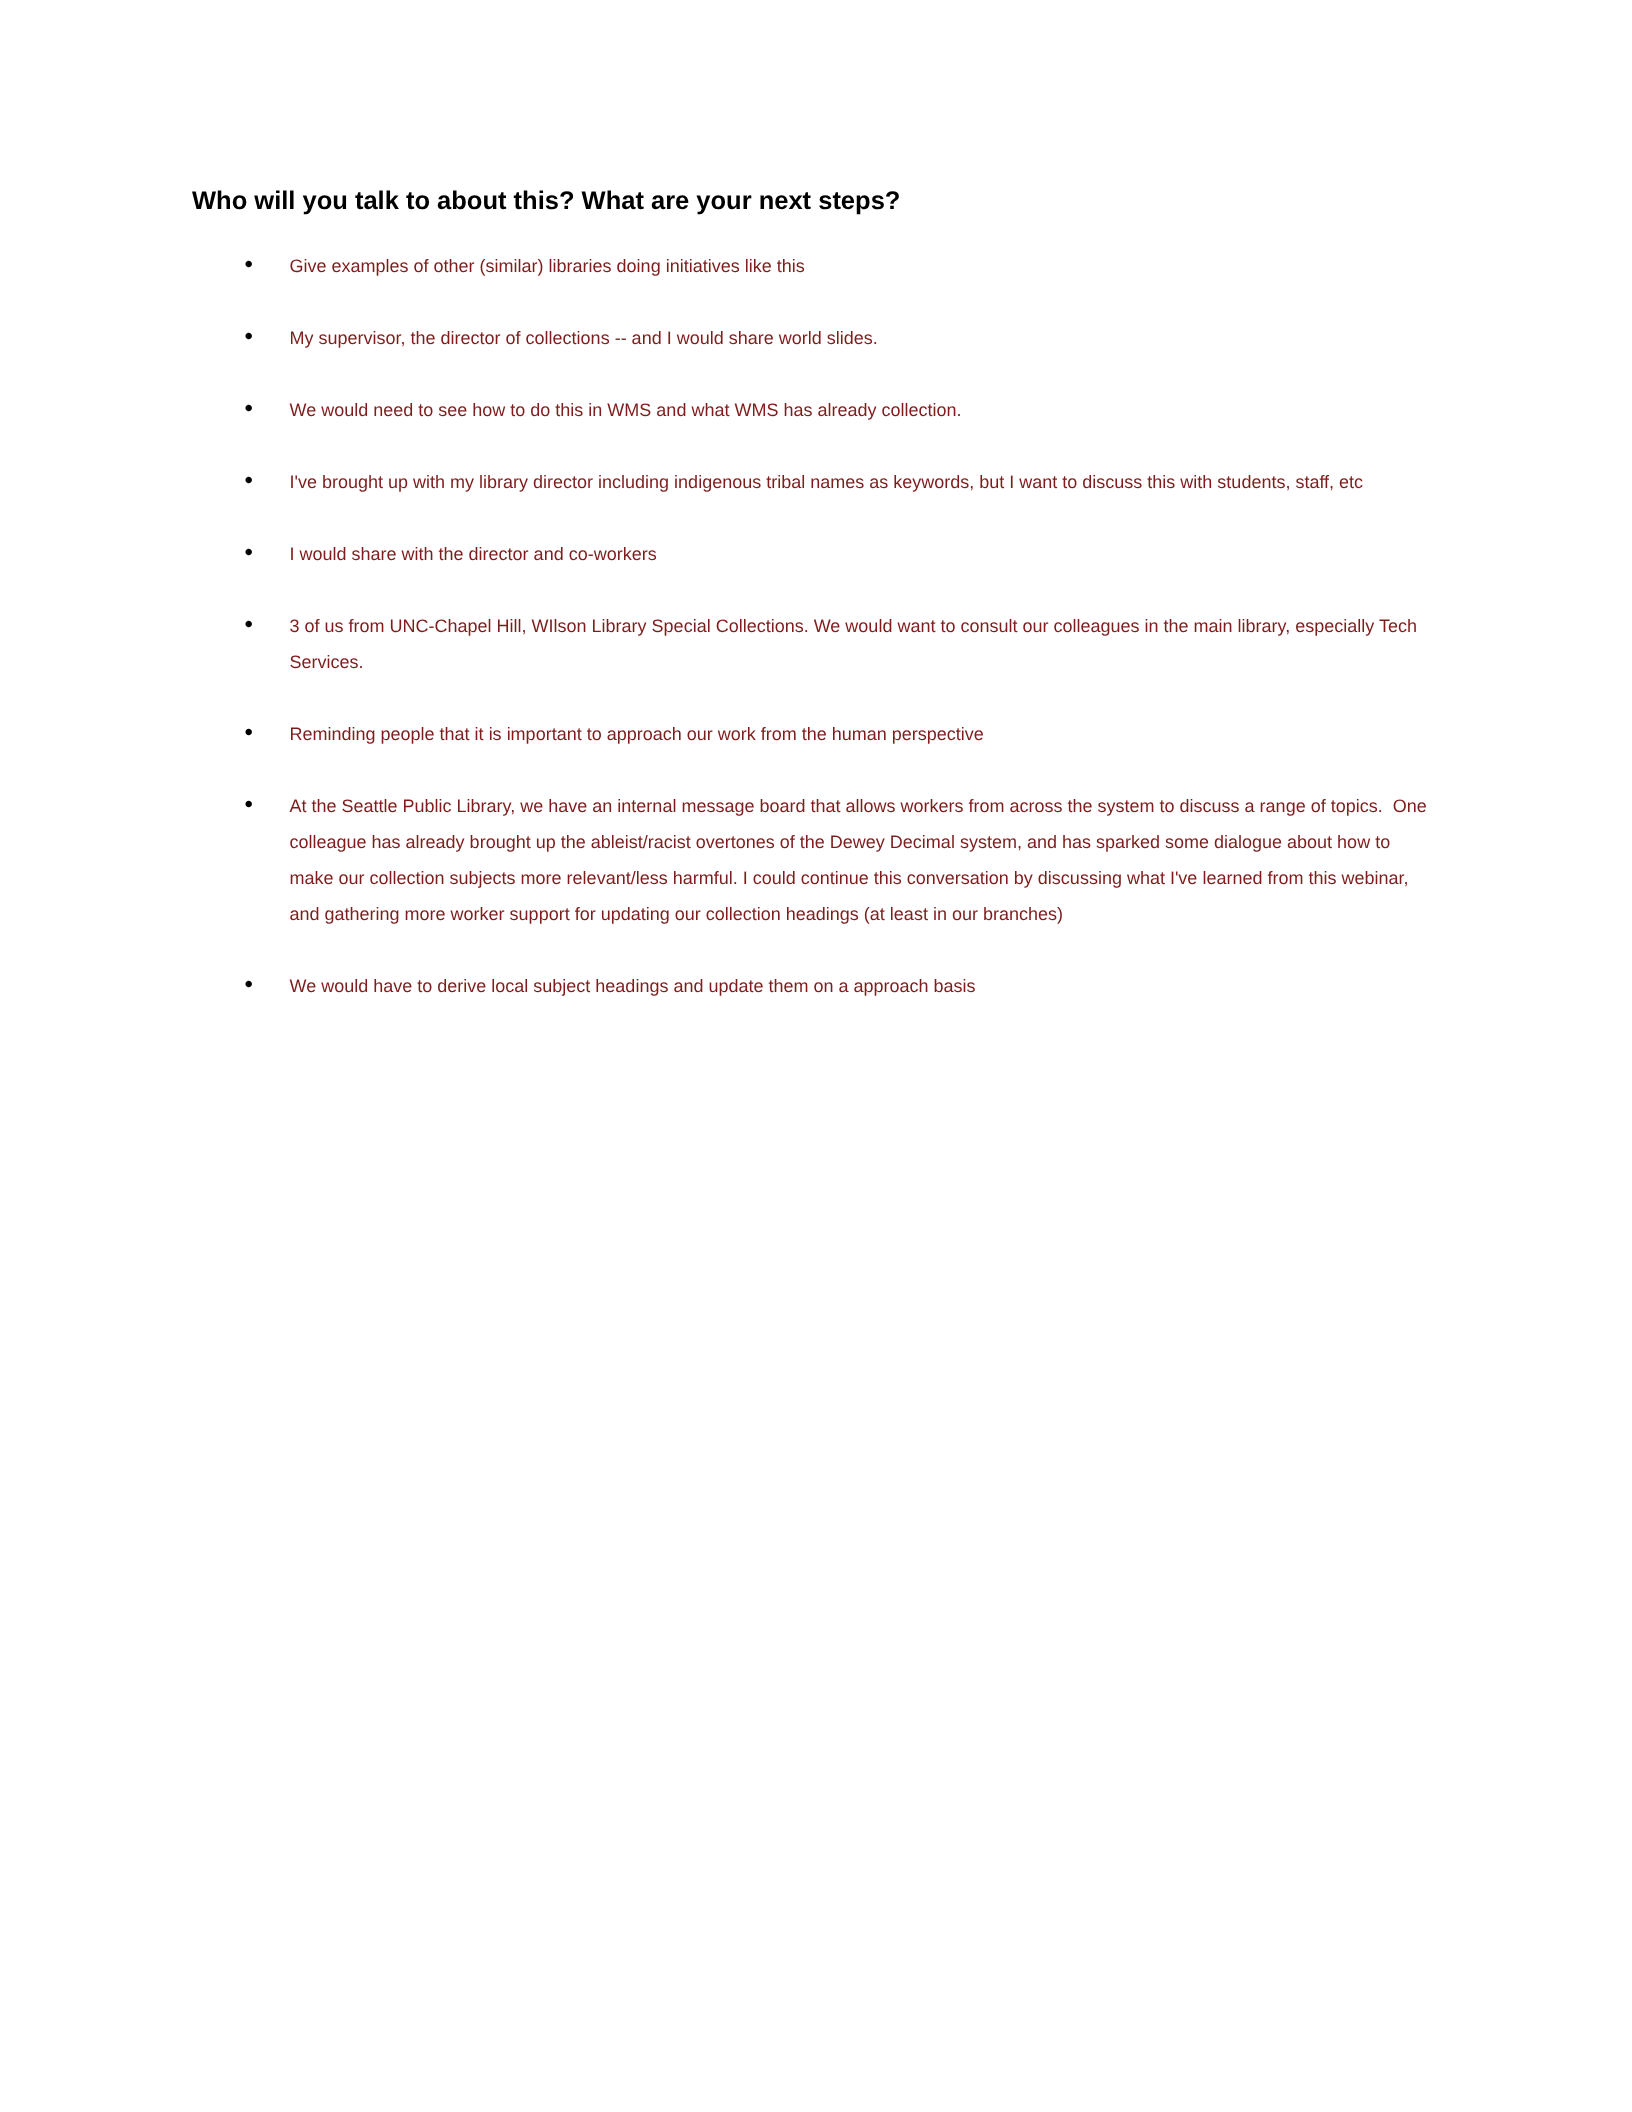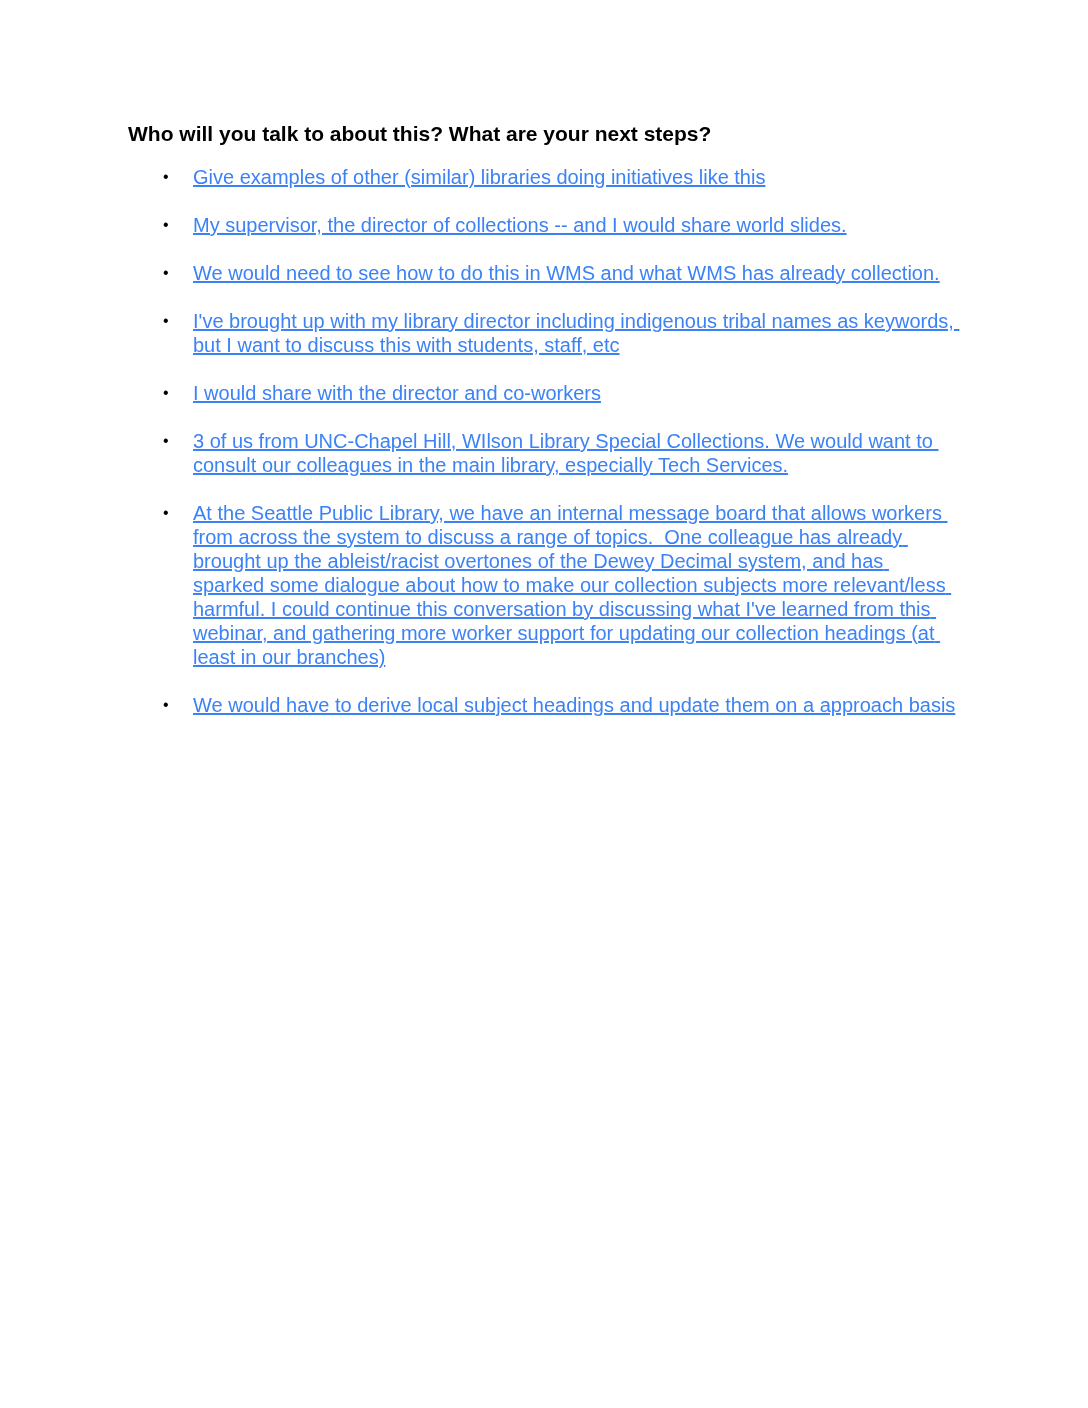--- a/index.html
+++ b/index.html
@@ -13,40 +13,39 @@
     height: 1408px;
     background: #ffffff;
     box-sizing: border-box;
     padding: 122px 130px 0 128px;
     font-family: "Liberation Sans", "DejaVu Sans", sans-serif;
     color: #000000;
     overflow: hidden;
   }
   .doc-heading {
     margin: 0 0 19px 0;
-    font-size: 21px;
+    font-size: 17px;
     font-weight: bold;
     line-height: 24px;
     color: #000000;
     white-space: pre-wrap;
   }
   .bullet-list {
     margin: 0;
     padding: 0;
     list-style: none;
   }
   .bullet-item {
     position: relative;
     margin: 0 0 24px 0;
     padding-left: 65px;
-    font-size: 20px;
+    font-size: 12px;
     line-height: 24px;
-    color: #3b82f6;
+    color: #7f1d1d;
     white-space: pre-wrap;
-    text-decoration: underline;
   }
   .bullet-item::before {
     content: "\2022";
     position: absolute;
     left: 35px;
     top: 0;
     font-size: 16px;
     line-height: 24px;
     color: #000000;
   }
@@ -56,16 +55,17 @@
 
 <div class="page">
   <h1 class="doc-heading">Who will you talk to about this? What are your next steps?</h1>
   <ul class="bullet-list">
       <li class="bullet-item">Give examples of other (similar) libraries doing initiatives like this</li>
       <li class="bullet-item">My supervisor, the director of collections -- and I would share world slides.</li>
       <li class="bullet-item">We would need to see how to do this in WMS and what WMS has already collection.</li>
       <li class="bullet-item">I've brought up with my library director including indigenous tribal names as keywords, but I want to discuss this with students, staff, etc</li>
       <li class="bullet-item">I would share with the director and co-workers</li>
       <li class="bullet-item">3 of us from UNC-Chapel Hill, WIlson Library Special Collections. We would want to consult our colleagues in the main library, especially Tech Services.</li>
+      <li class="bullet-item">Reminding people that it is important to approach our work from the human perspective</li>
       <li class="bullet-item">At the Seattle Public Library, we have an internal message board that allows workers from across the system to discuss a range of topics.  One colleague has already brought up the ableist/racist overtones of the Dewey Decimal system, and has sparked some dialogue about how to make our collection subjects more relevant/less harmful. I could continue this conversation by discussing what I've learned from this webinar, and gathering more worker support for updating our collection headings (at least in our branches)</li>
       <li class="bullet-item">We would have to derive local subject headings and update them on a approach basis</li>
     </ul>
 </div>
 
 </body></html>

